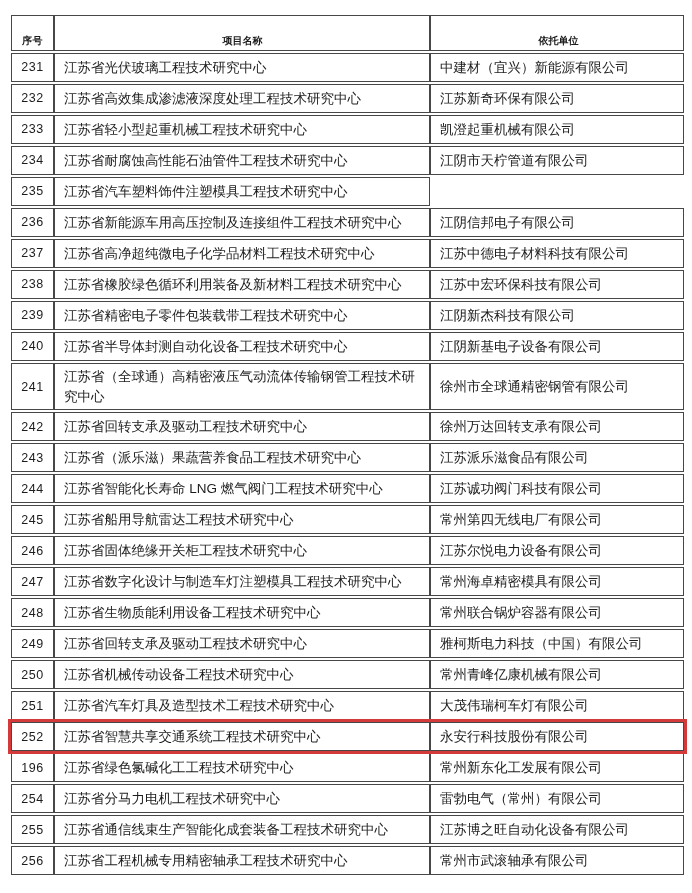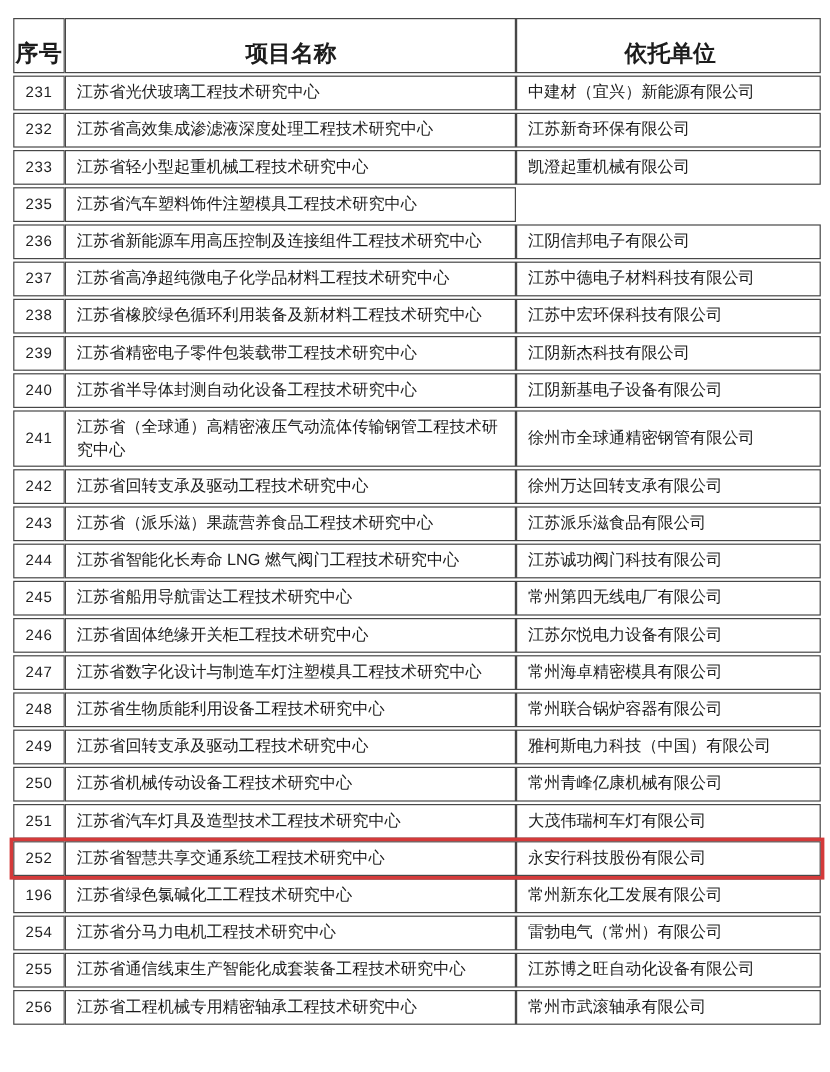--- a/index.html
+++ b/index.html
@@ -47,21 +47,21 @@
     width: 254px;
     padding: 3px 6px 3px 9px;
     text-align: left;
   }
   .thead .cell {
     justify-content: center;
     font-weight: bold;
     min-height: 36px;
     padding-top: 16px;
     padding-bottom: 0;
-    font-size: 19px;
+    font-size: 10px;
   }
   .tbody .cell {
     min-height: 29px;
   }
   .trow.highlight {
     outline: 3px solid var(--highlight-color, #d43a3a);
     outline-offset: 0px;
     z-index: 5;
   }
 </style>
@@ -86,20 +86,25 @@
     <div class="cell col-project">江苏省高效集成渗滤液深度处理工程技术研究中心</div>
     <div class="cell col-org">江苏新奇环保有限公司</div>
   </div>
 
   <div class="trow">
     <div class="cell col-index">233</div>
     <div class="cell col-project">江苏省轻小型起重机械工程技术研究中心</div>
     <div class="cell col-org">凯澄起重机械有限公司</div>
   </div>
 
+  <div class="trow">
+    <div class="cell col-index">234</div>
+    <div class="cell col-project">江苏省耐腐蚀高性能石油管件工程技术研究中心</div>
+    <div class="cell col-org">江阴市天柠管道有限公司</div>
+  </div>
 
   <div class="trow">
     <div class="cell col-index">235</div>
     <div class="cell col-project">江苏省汽车塑料饰件注塑模具工程技术研究中心</div>
   </div>
 
   <div class="trow">
     <div class="cell col-index">236</div>
     <div class="cell col-project">江苏省新能源车用高压控制及连接组件工程技术研究中心</div>
     <div class="cell col-org">江阴信邦电子有限公司</div>

